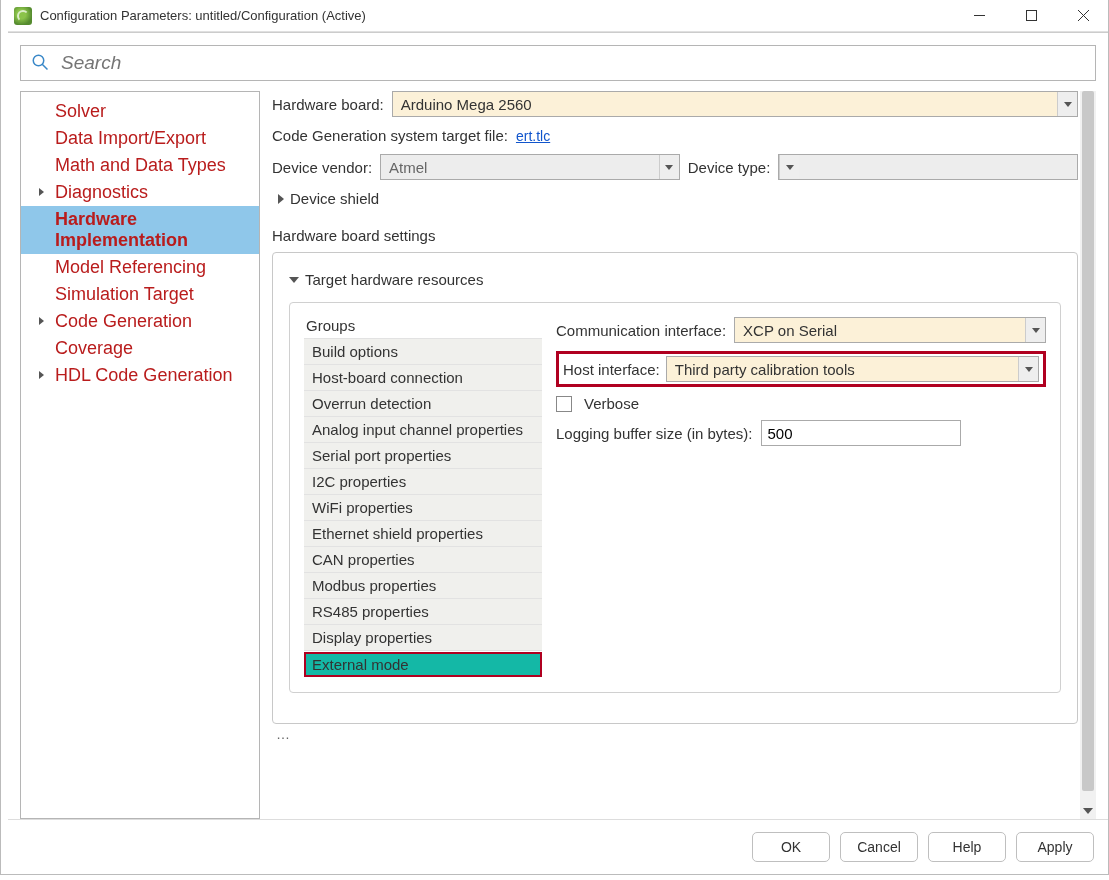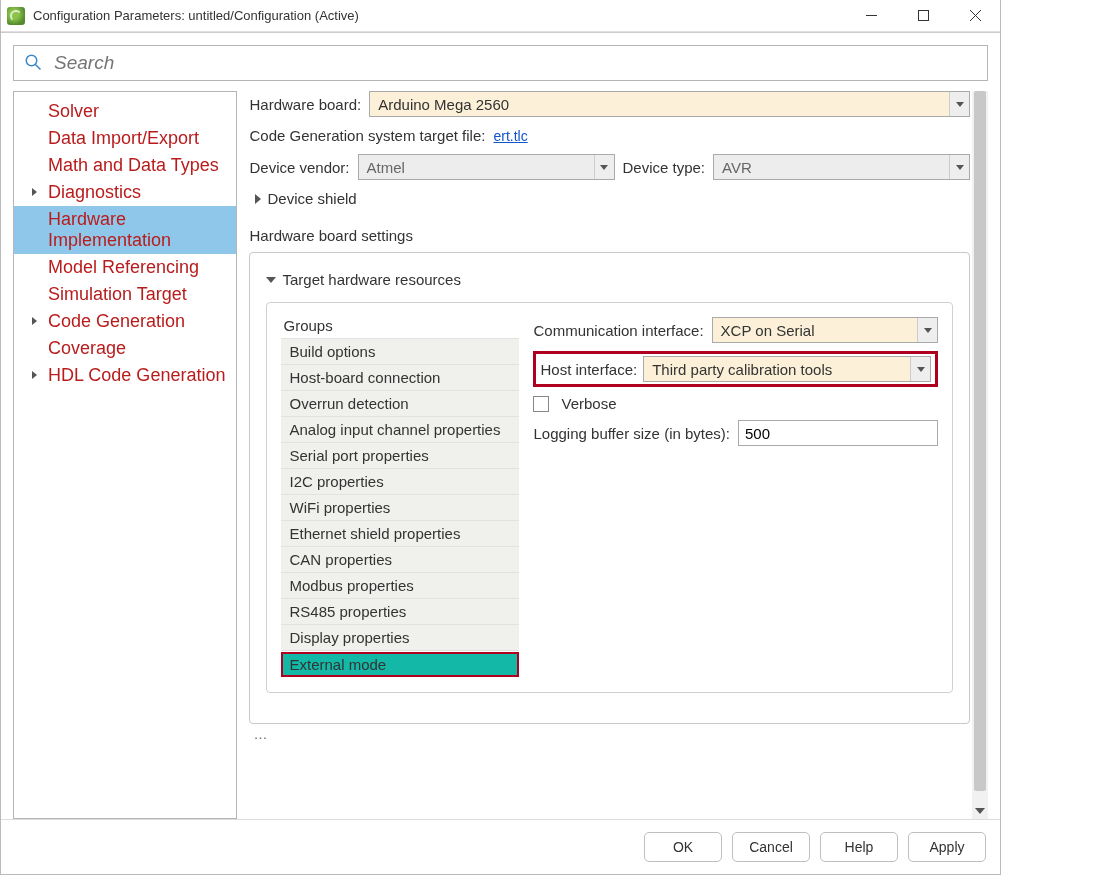--- a/index.html
+++ b/index.html
@@ -5,23 +5,24 @@
   * { box-sizing: border-box; }
   html, body {
     margin: 0; padding: 0;
     font-family: "Segoe UI", Arial, sans-serif;
     font-size: 14px;
     color: #333;
     background: #fff;
     width: 1109px;
   }
   .window {
-    width: 1001px;
+    width: 1109px;
     border: 1px solid #bbb;
     border-top: none;
+    padding-left: 7px;
   }
   .titlebar {
     display: flex;
     align-items: center;
     height: 32px;
     padding: 0 6px;
     border-bottom: 1px solid #e0e0e0;
     background: #fff;
   }
   .app-icon {
@@ -87,20 +88,21 @@
     content:"";
     position:absolute;
     left:18px; top:9px;
     width:0;height:0;
     border-left:5px solid #555;
     border-top:4px solid transparent;
     border-bottom:4px solid transparent;
   }
   .tree-item.selected {
     background:#8fc7ea;
+    font-weight:bold;
   }
 
   .right-pane {
     flex:1;
     position:relative;
     height: 728px;
   }
   .right-scroll {
     position:absolute; right:0; top:0; bottom:0; width:16px;
     background:#f1f1f1;
@@ -307,21 +309,20 @@
           </div>
 
           <div class="row">
             <span class="form-label">Device vendor:</span>
             <div class="dropdown disabled" style="flex:1;gap:12px;">
               <span class="dropdown-val">Atmel</span>
               <span class="dropdown-btn"></span>
             </div>
             <span class="form-label">Device type:</span>
             <div class="dropdown disabled" style="flex:1;">
-              <span class="dropdown-val">AVR</span>
               <span class="dropdown-btn"></span>
             </div>
           </div>
 
           <div class="expander-row" style="margin:6px 0 20px 6px;">
             <span class="tri-right"></span>
             <span>Device shield</span>
           </div>
 
           <div class="form-label" style="margin-bottom:4px;">Hardware board settings</div>

